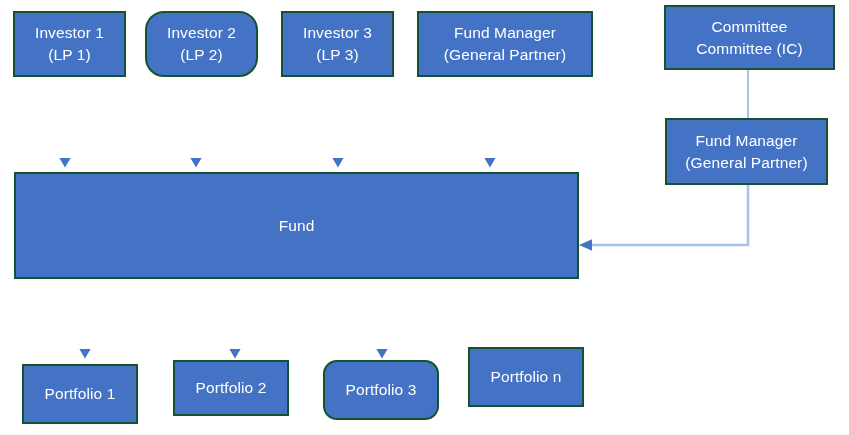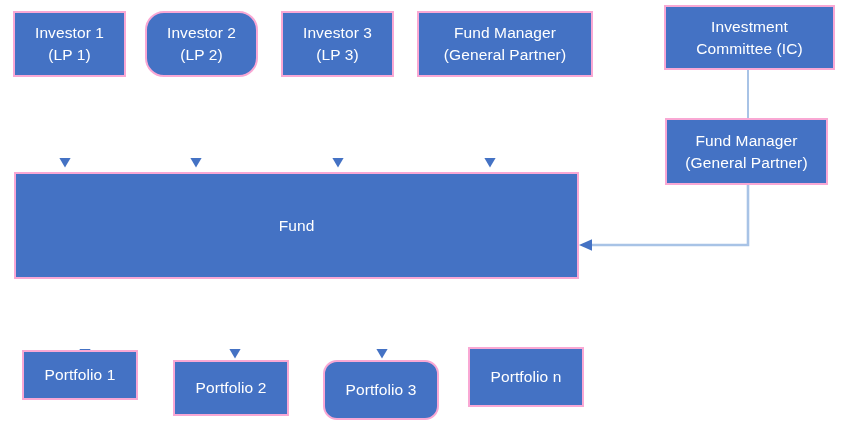--- a/index.html
+++ b/index.html
@@ -8,21 +8,21 @@
     background:#ffffff;
     font-family:"Liberation Sans", sans-serif;
     overflow:hidden;
     position:relative;
   }
   #stage{position:absolute;left:0;top:0;width:849px;height:435px;}
   .box{
     position:absolute;
     box-sizing:border-box;
     background:#4472C4;
-    border:2px solid #f9a8d4;
+    border:2px solid #14532d;
     color:#ffffff;
     display:flex;
     flex-direction:column;
     align-items:center;
     justify-content:center;
     text-align:center;
     font-size:15.5px;
     line-height:1.42;
     letter-spacing:0.1px;
     z-index:3;
@@ -111,34 +111,34 @@
     <span class="l1">Investor 3</span>
     <span class="l2">(LP 3)</span>
   </div>
 
   <div class="box" style="left:417px;top:11px;width:176px;height:66px;">
     <span class="l1">Fund Manager</span>
     <span class="l2">(General Partner)</span>
   </div>
 
   <div class="box" style="left:664px;top:5px;width:171px;height:65px;">
-    <span class="l1">Investment</span>
+    <span class="l1">Committee</span>
     <span class="l2">Committee (IC)</span>
   </div>
 
   <div class="box" style="left:665px;top:118px;width:163px;height:67px;">
     <span class="l1">Fund Manager</span>
     <span class="l2">(General Partner)</span>
   </div>
 
   <div class="box" style="left:14px;top:172px;width:565px;height:107px;">
     <span class="l1">Fund</span>
   </div>
 
-  <div class="box" style="left:22px;top:350px;width:116px;height:50px;">
+  <div class="box" style="left:22px;top:364px;width:116px;height:60px;">
     <span class="l1">Portfolio 1</span>
   </div>
 
   <div class="box" style="left:173px;top:360px;width:116px;height:56px;">
     <span class="l1">Portfolio 2</span>
   </div>
 
   <div class="box" style="left:323px;top:360px;width:116px;height:60px;border-radius:14px;">
     <span class="l1">Portfolio 3</span>
   </div>

